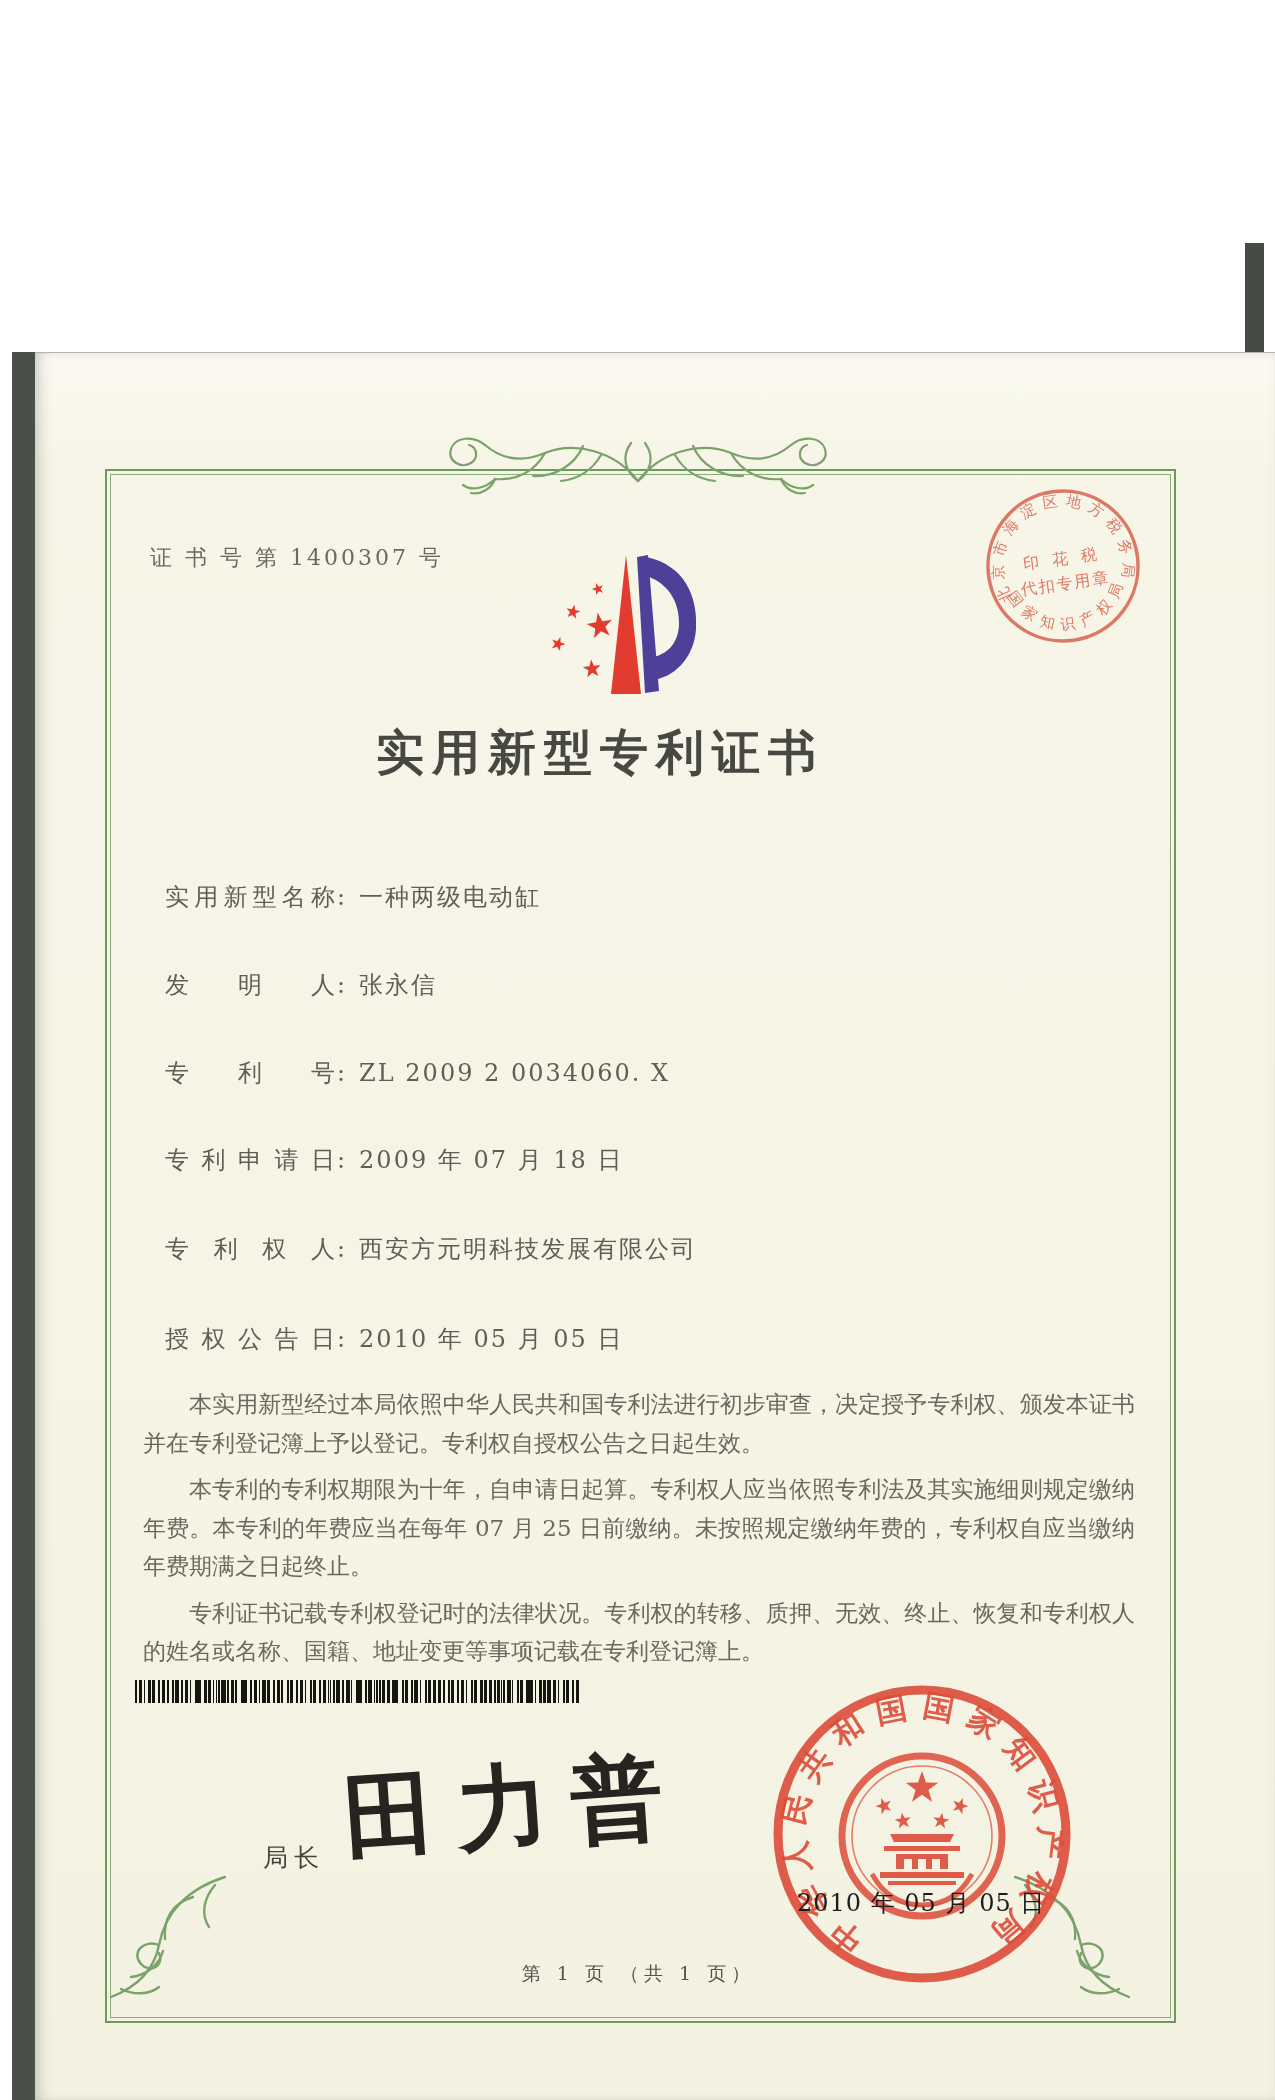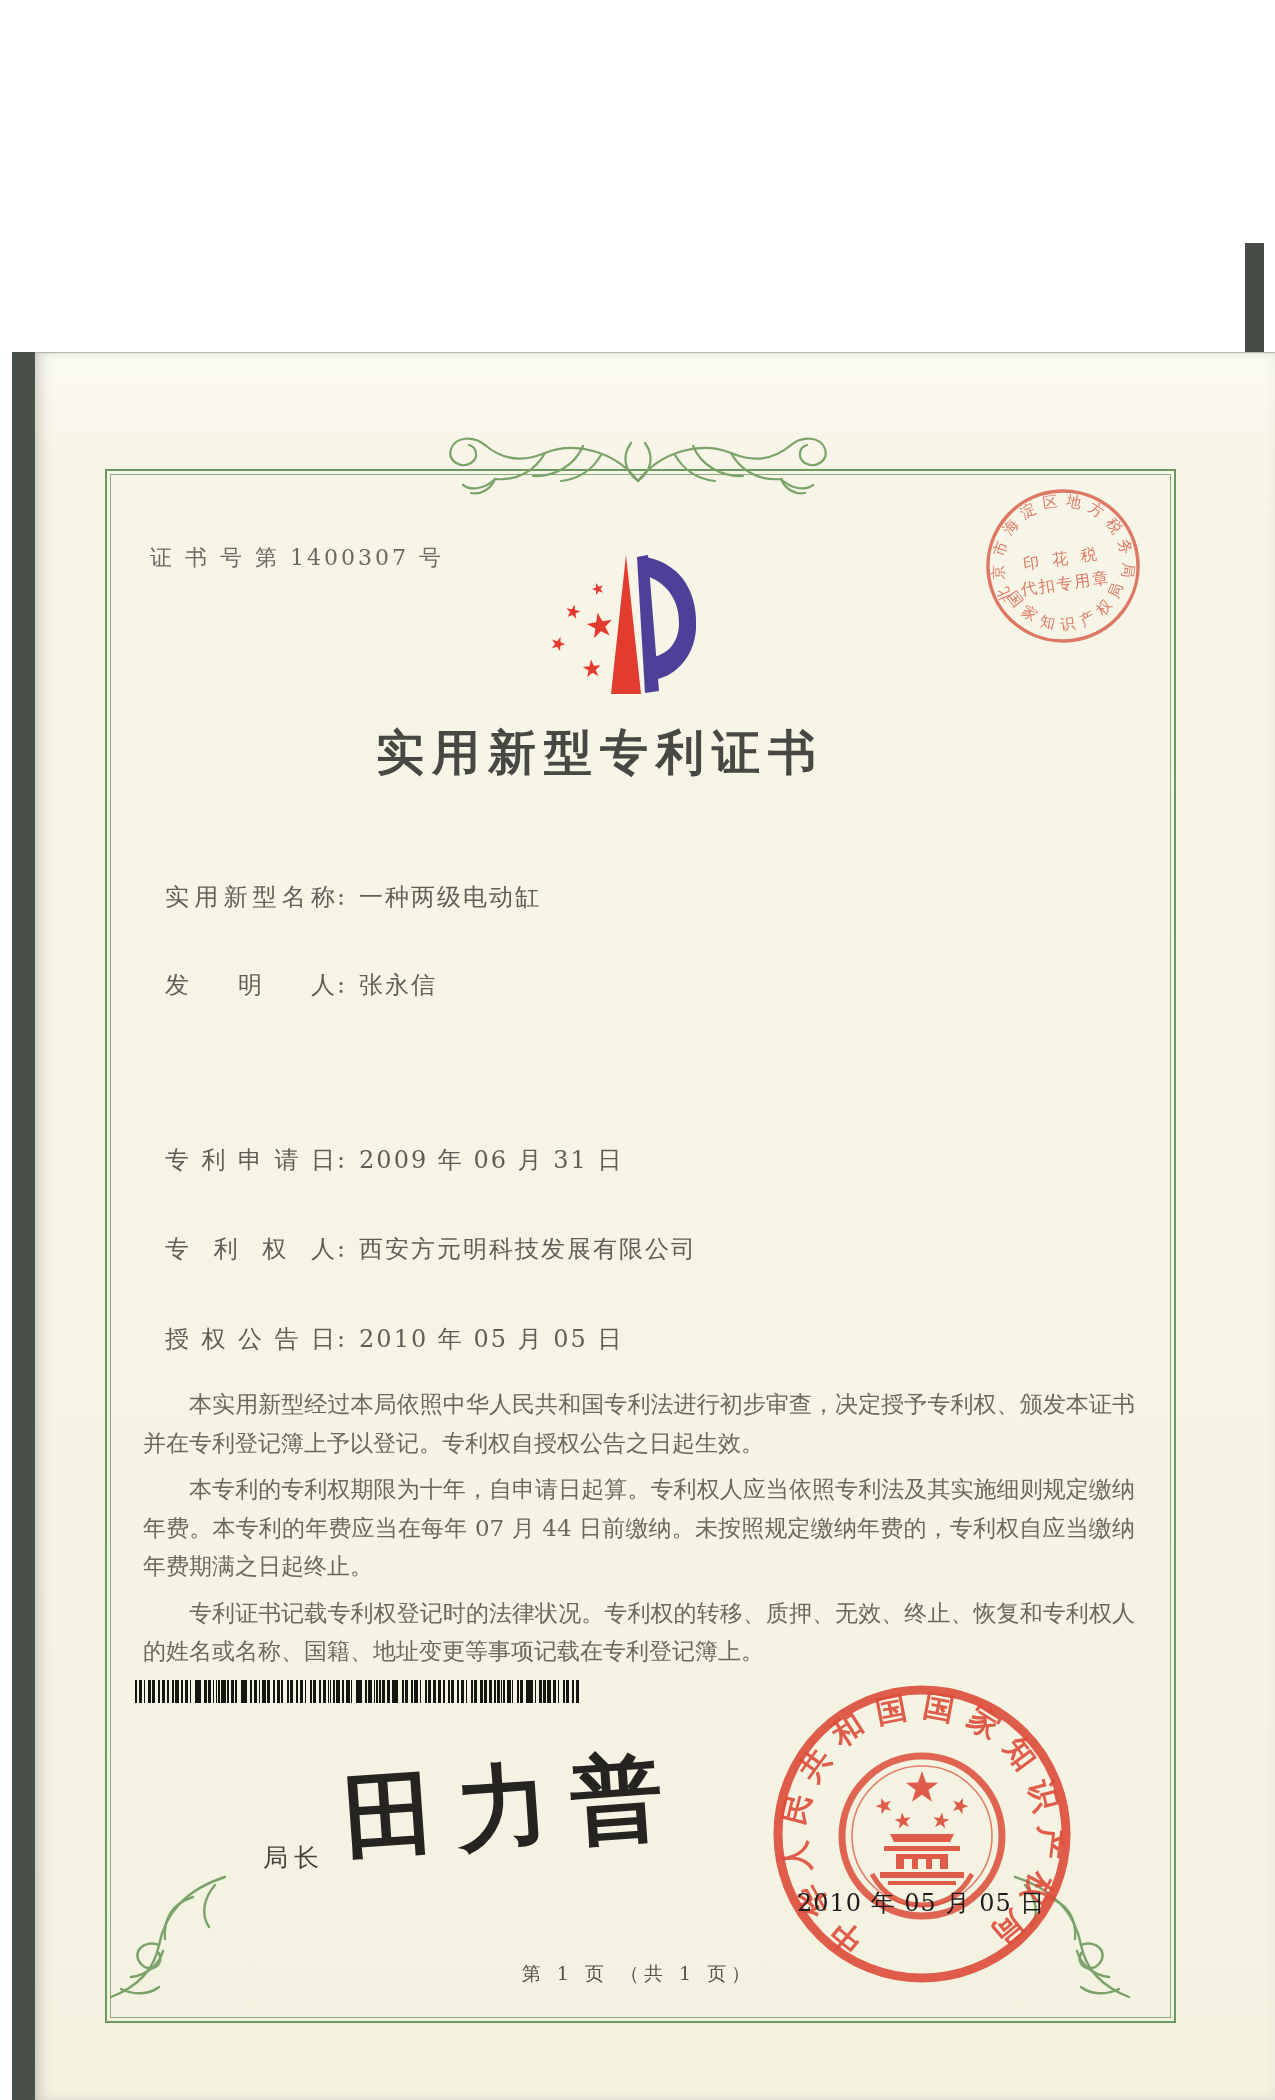--- a/index.html
+++ b/index.html
@@ -140,33 +140,36 @@
   </svg>
 
   <div class="abs title">实用新型专利证书</div>
 
   <div class="abs field" style="top:528px;">
     <span class="flabel">实用新型名称</span><span class="fcolon">:</span><span class="fvalue">一种两级电动缸</span>
   </div>
   <div class="abs field" style="top:616px;">
     <span class="flabel">发明人</span><span class="fcolon">:</span><span class="fvalue">张永信</span>
   </div>
+  <div class="abs field" style="top:704px;">
+    <span class="flabel">专利号</span><span class="fcolon">:</span><span class="fvalue">ZL 2009 2 0034060. X</span>
+  </div>
   <div class="abs field" style="top:791px;">
-    <span class="flabel">专利申请日</span><span class="fcolon">:</span><span class="fvalue">2009 年 06 月 31 日</span>
+    <span class="flabel">专利申请日</span><span class="fcolon">:</span><span class="fvalue">2009 年 07 月 18 日</span>
   </div>
   <div class="abs field" style="top:880px;">
     <span class="flabel">专利权人</span><span class="fcolon">:</span><span class="fvalue">西安方元明科技发展有限公司</span>
   </div>
   <div class="abs field" style="top:970px;">
     <span class="flabel">授权公告日</span><span class="fcolon">:</span><span class="fvalue">2010 年 05 月 05 日</span>
   </div>
 
   <div class="abs bodytext">
     <p>本实用新型经过本局依照中华人民共和国专利法进行初步审查，决定授予专利权、颁发本证书并在专利登记簿上予以登记。专利权自授权公告之日起生效。</p>
-    <p>本专利的专利权期限为十年，自申请日起算。专利权人应当依照专利法及其实施细则规定缴纳年费。本专利的年费应当在每年 07 月 44 日前缴纳。未按照规定缴纳年费的，专利权自应当缴纳年费期满之日起终止。</p>
+    <p>本专利的专利权期限为十年，自申请日起算。专利权人应当依照专利法及其实施细则规定缴纳年费。本专利的年费应当在每年 07 月 25 日前缴纳。未按照规定缴纳年费的，专利权自应当缴纳年费期满之日起终止。</p>
     <p>专利证书记载专利权登记时的法律状况。专利权的转移、质押、无效、终止、恢复和专利权人的姓名或名称、国籍、地址变更等事项记载在专利登记簿上。</p>
   </div>
 
   <div class="abs barcode"></div>
 
   <div class="abs director">局长</div>
   <div class="abs signature">田力普</div>
 
   <svg class="abs seal" width="300" height="300" viewBox="0 0 300 300">
     <g fill="rgba(220,75,56,0.9)">

